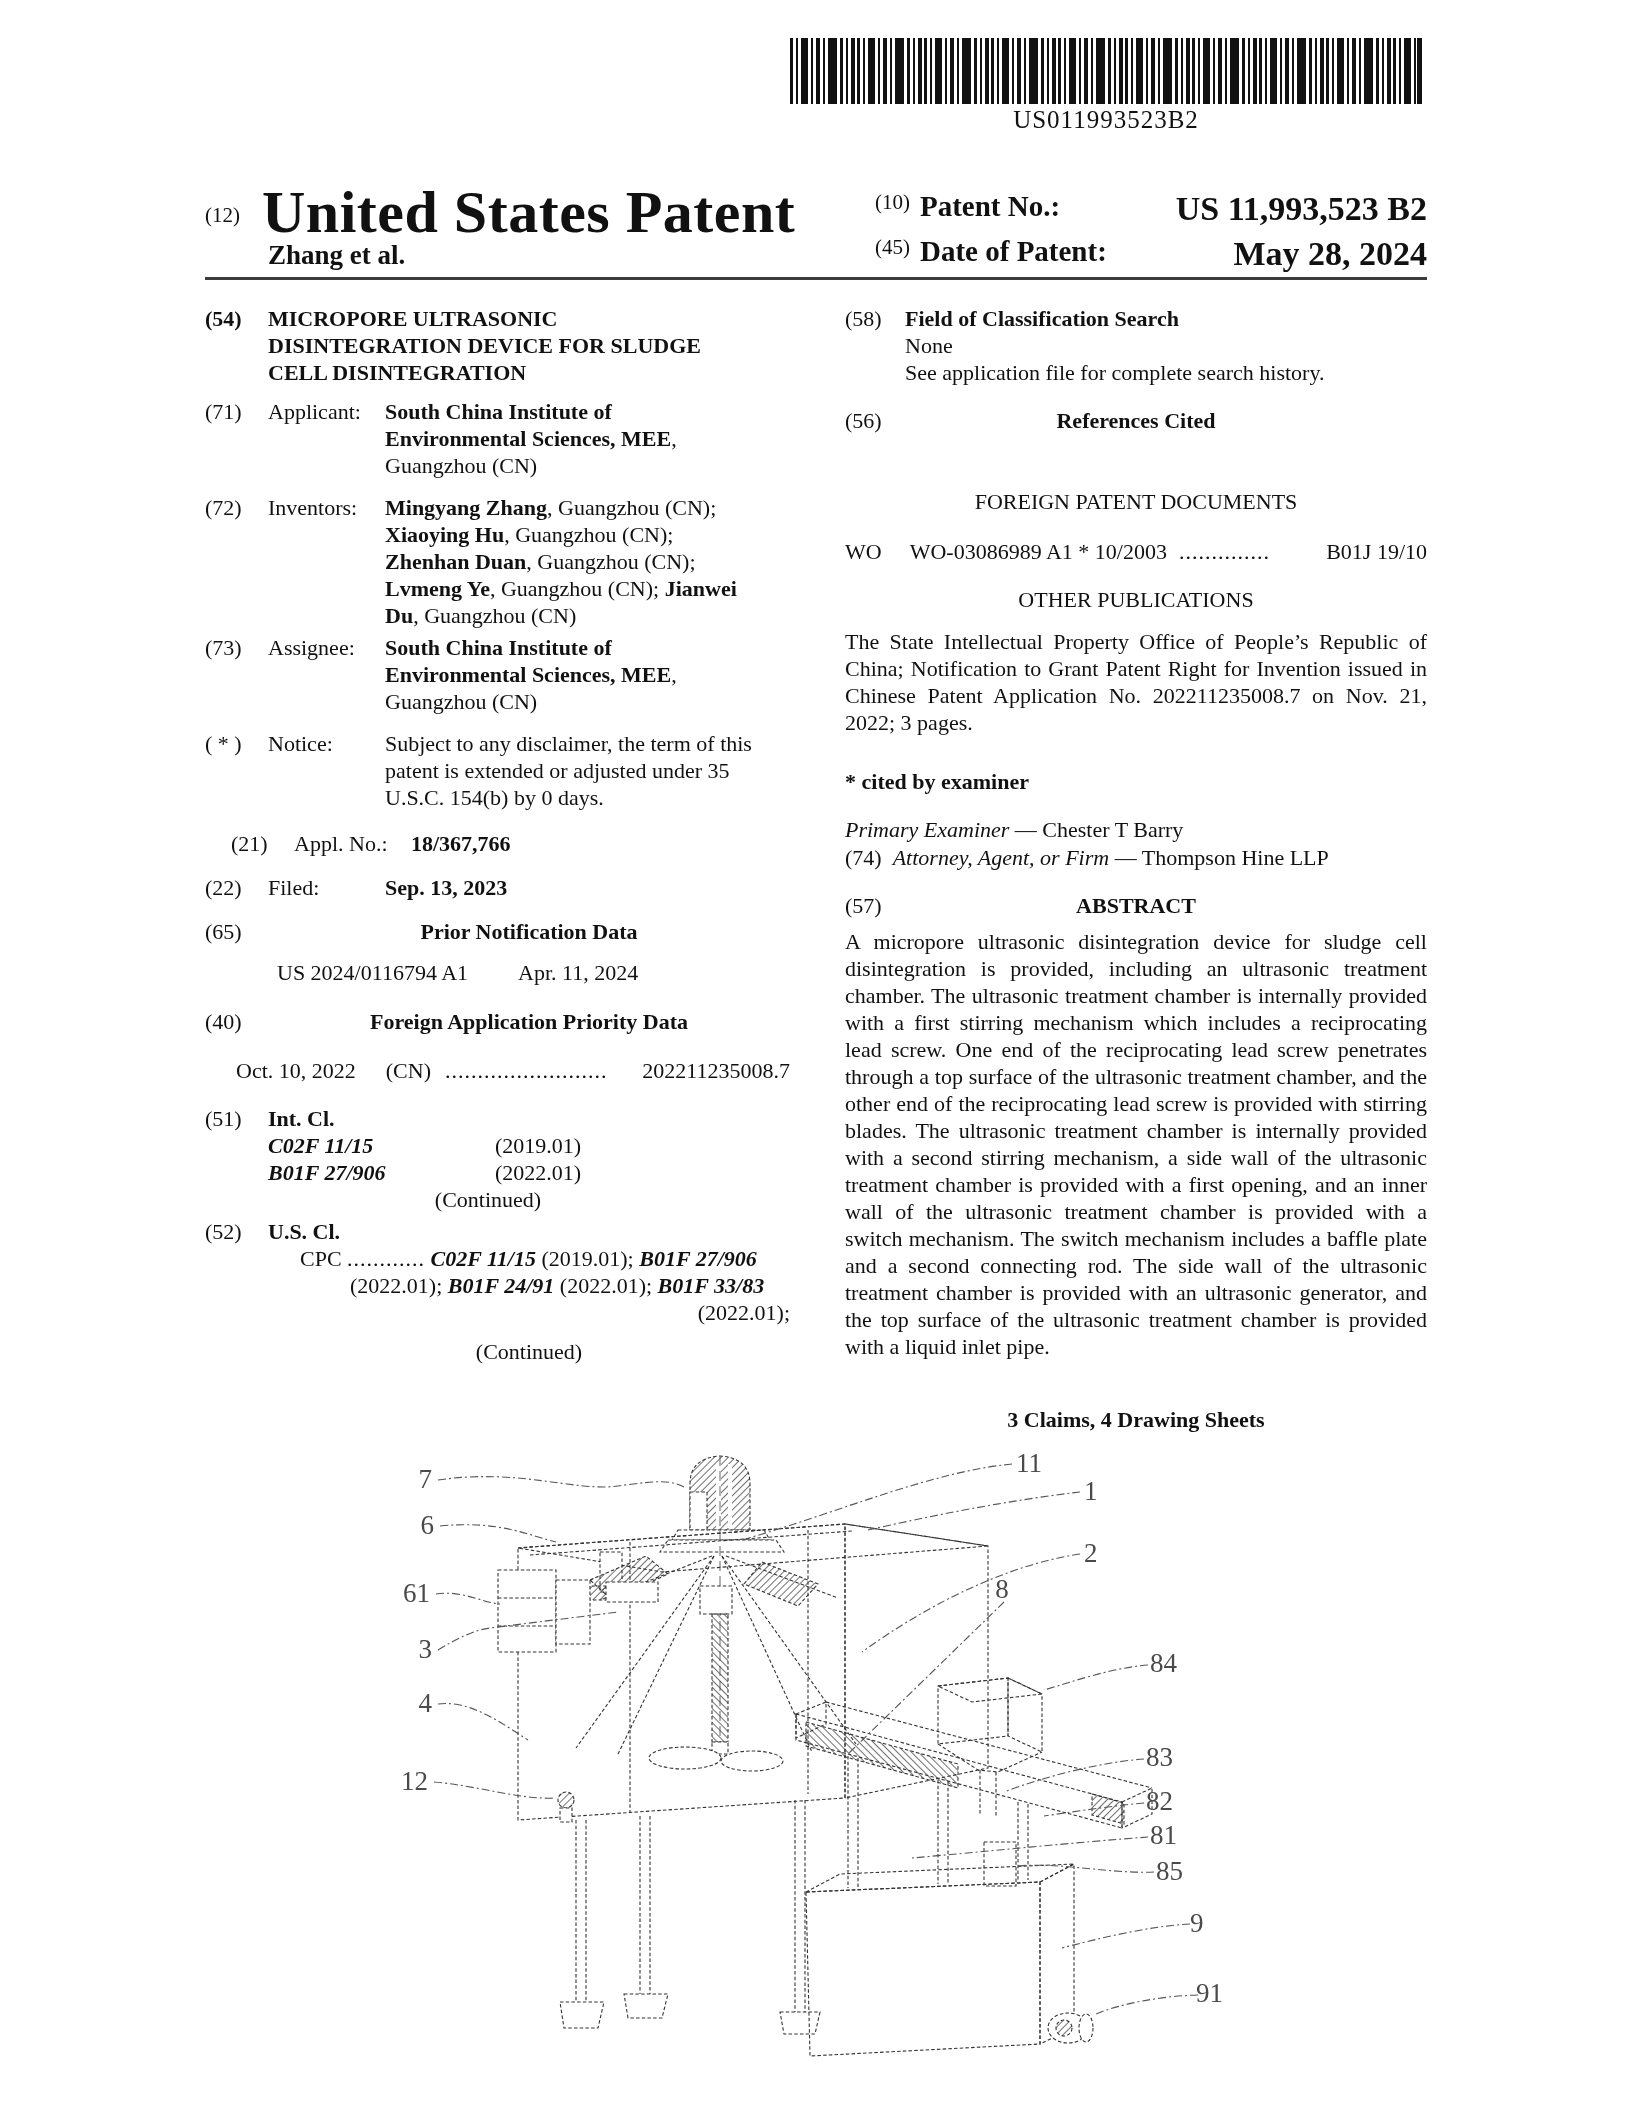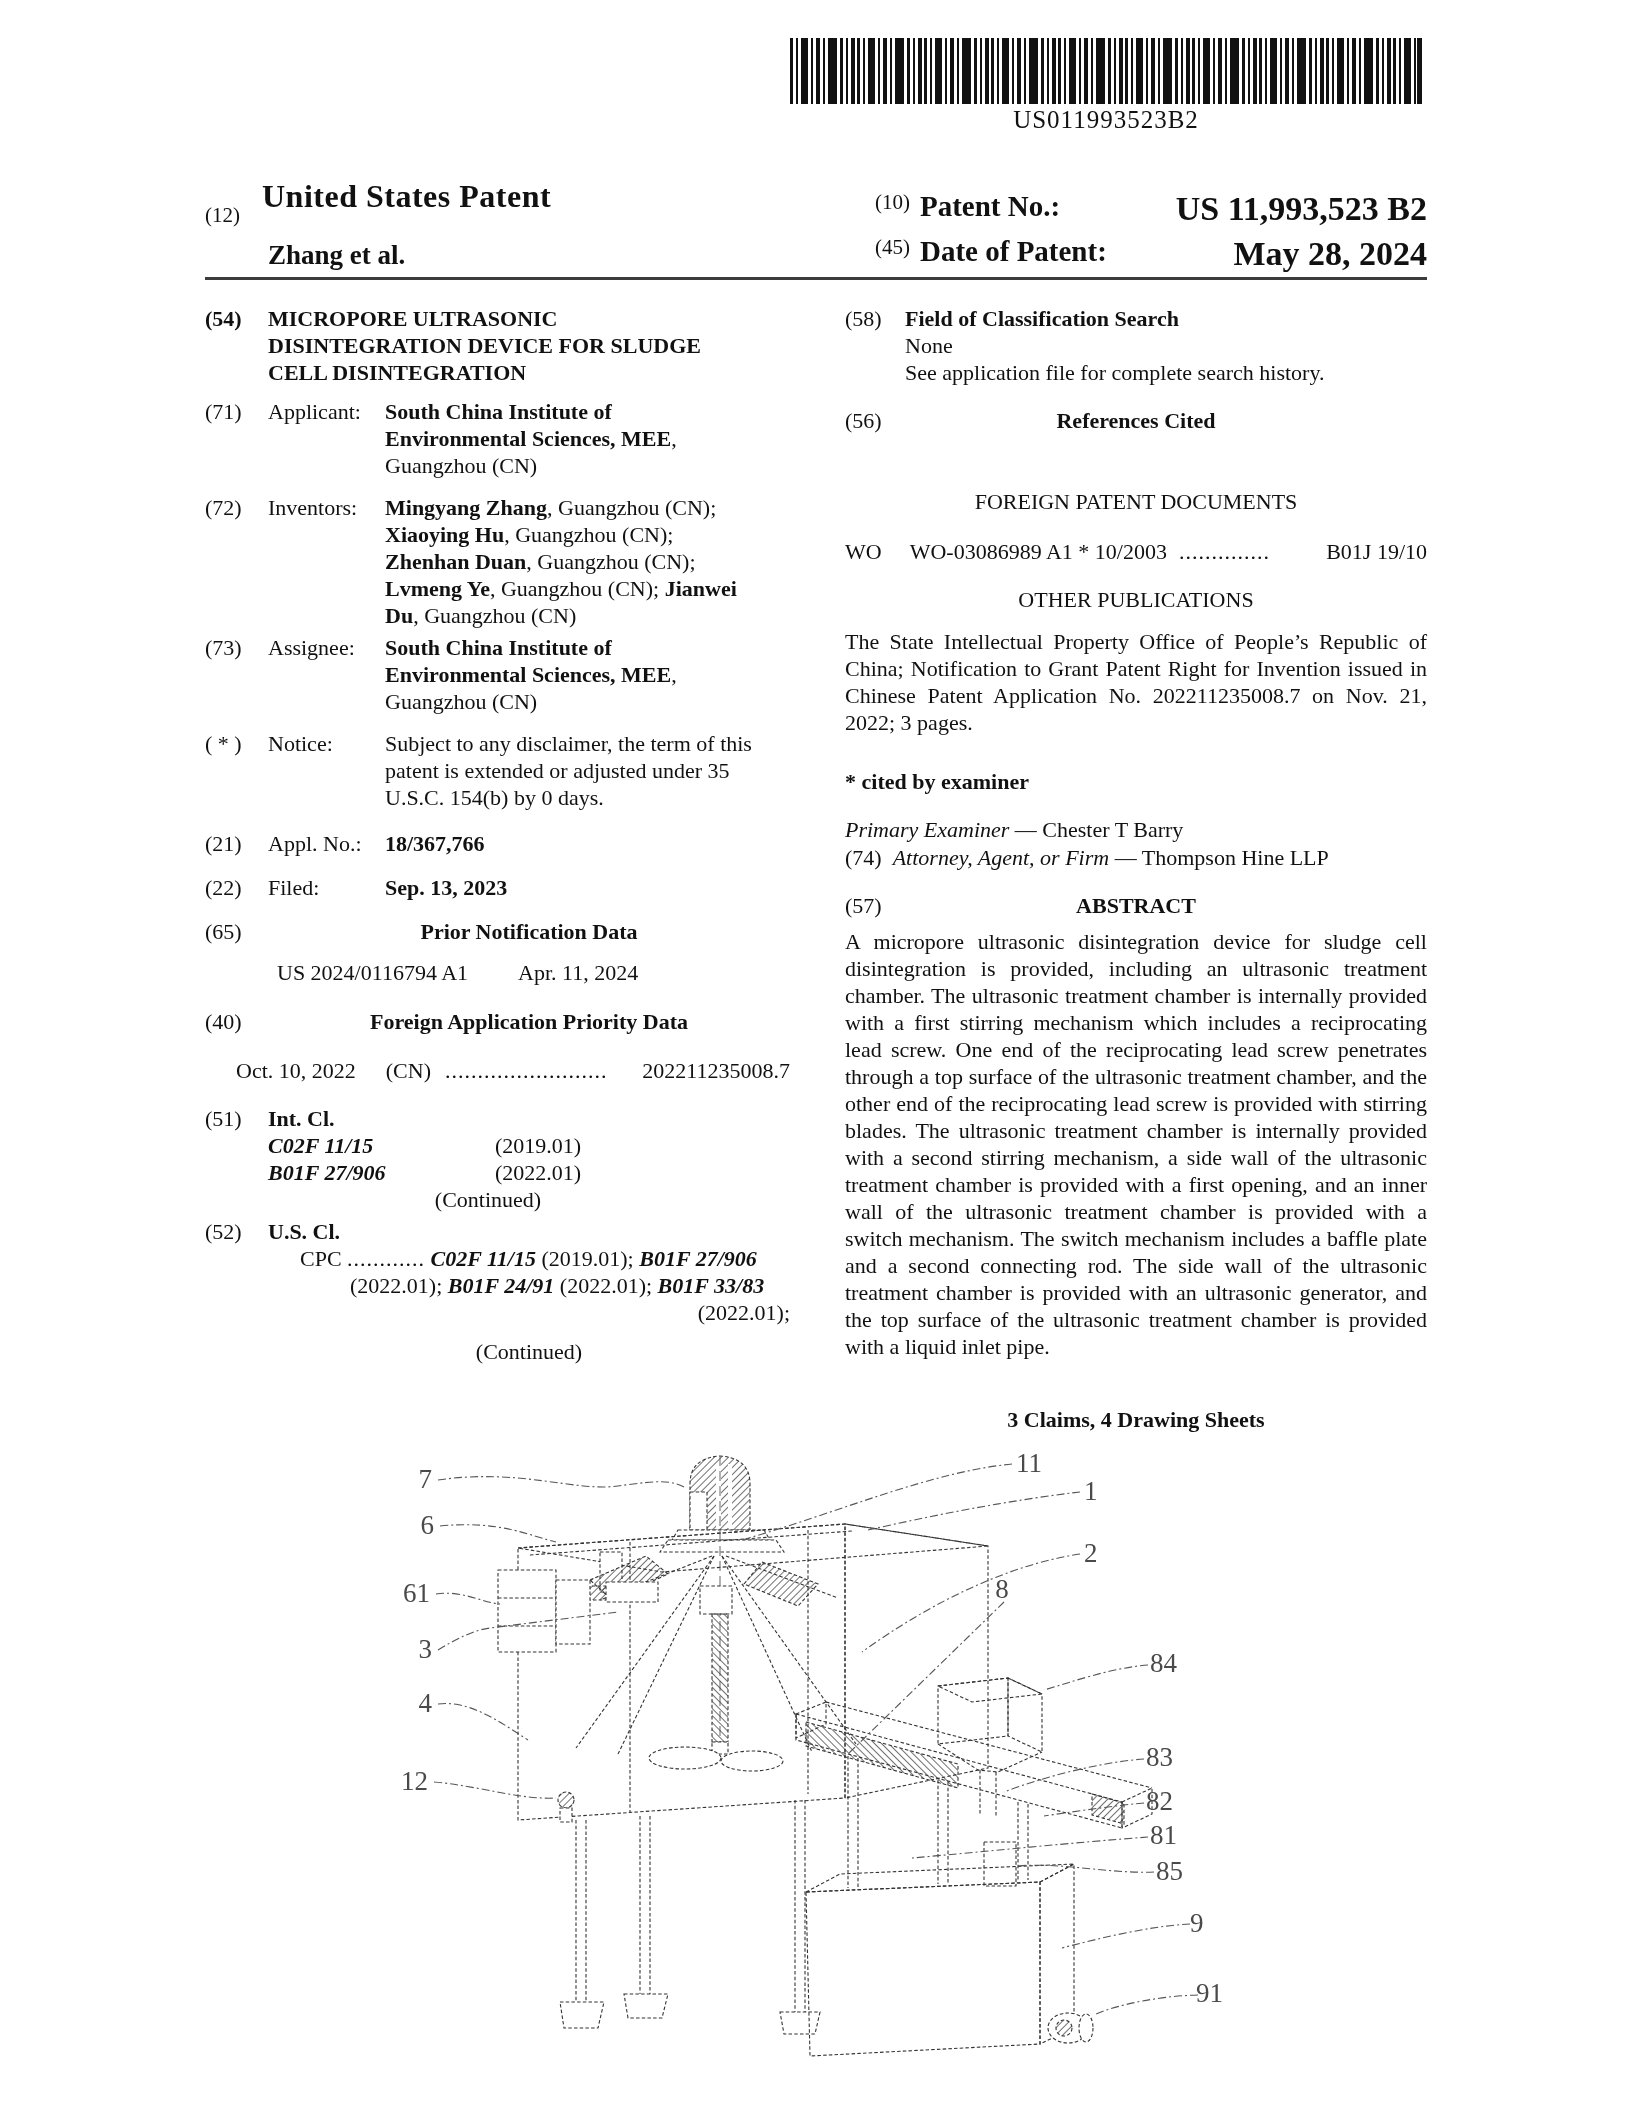--- a/index.html
+++ b/index.html
@@ -10,21 +10,21 @@
   .i { font-style:italic; }
   .ib { font-style:italic; font-weight:bold; }
   .just { text-align:justify; }
   .ctr { text-align:center; }
   .rt { text-align:right; }
 
   .barcode-wrap { left:790px; top:38px; width:632px; height:66px; }
   .barcode-text { left:790px; top:106px; width:632px; font-size:25px; text-align:center; letter-spacing:1px; }
 
   .hdr-kind { left:205px; top:203px; font-size:21px; }
-  .hdr-title { left:262px; top:178px; font-size:32px; font-weight:bold; letter-spacing:0.5px; }
+  .hdr-title { left:262px; top:178px; font-size:60px; font-weight:bold; letter-spacing:0.5px; }
   .hdr-party { left:268px; top:240px; font-size:27px; font-weight:bold; }
   .hdr-right { left:875px; width:552px; display:flex; align-items:flex-start; }
   .hdr-right .n { font-size:21px; margin-right:10px; }
   .hdr-right .lab { font-size:29px; font-weight:bold; }
   .hdr-right .val { font-size:34px; font-weight:bold; margin-left:auto; }
   .row1 { top:190px; }
   .row2 { top:235px; }
   .rule { left:205px; top:277px; width:1222px; height:3px; background:#3c3c3c; }
 
   
@@ -148,21 +148,21 @@
   <div class="sec g3" style="top:730px;">
     <div class="secnum">( * )</div>
     <div>Notice:</div>
     <div class="just">
       <div>Subject to any disclaimer, the term of this</div>
       <div>patent is extended or adjusted under 35</div>
       <div>U.S.C. 154(b) by 0 days.</div>
     </div>
   </div>
 
-  <div class="sec g3" style="top:830px;">
+  <div class="sec g3" style="top:830px;margin-left:26px;">
     <div class="secnum">(21)</div>
     <div>Appl. No.:</div>
     <div class="b">18/367,766</div>
   </div>
 
   <div class="sec g3" style="top:874px;">
     <div class="secnum">(22)</div>
     <div>Filed:</div>
     <div class="b">Sep. 13, 2023</div>
   </div>

